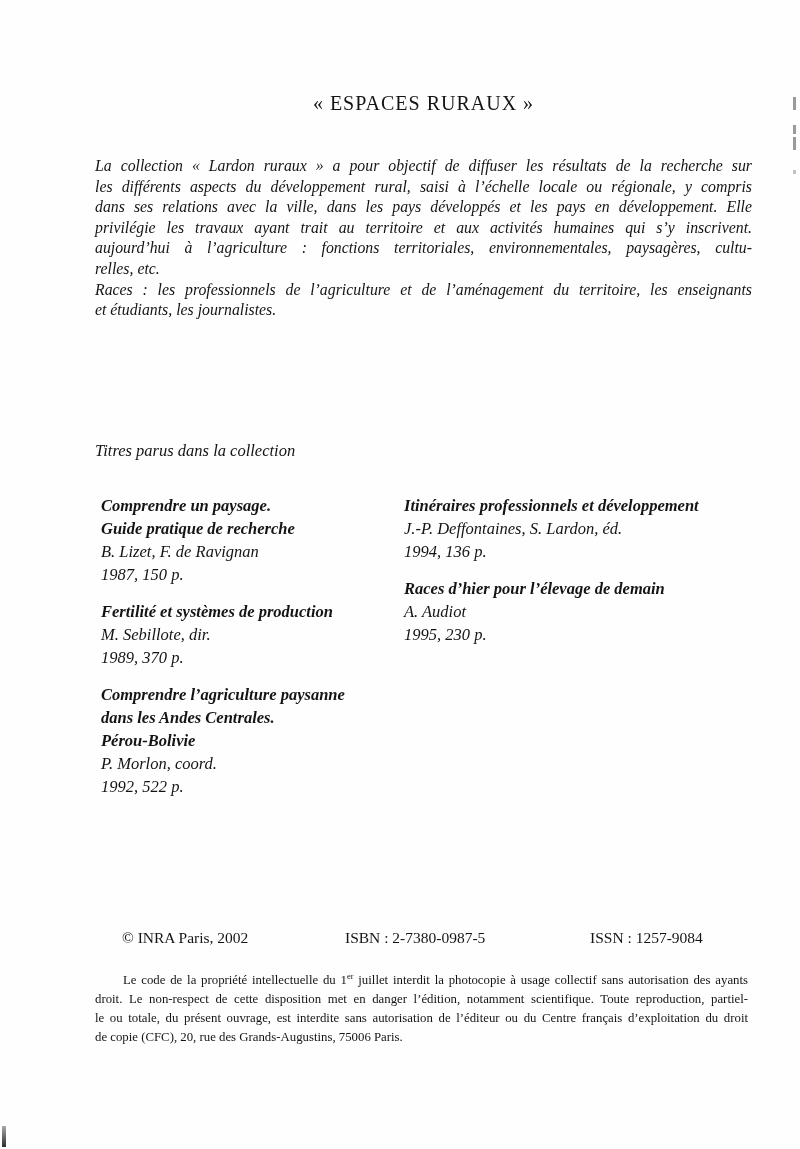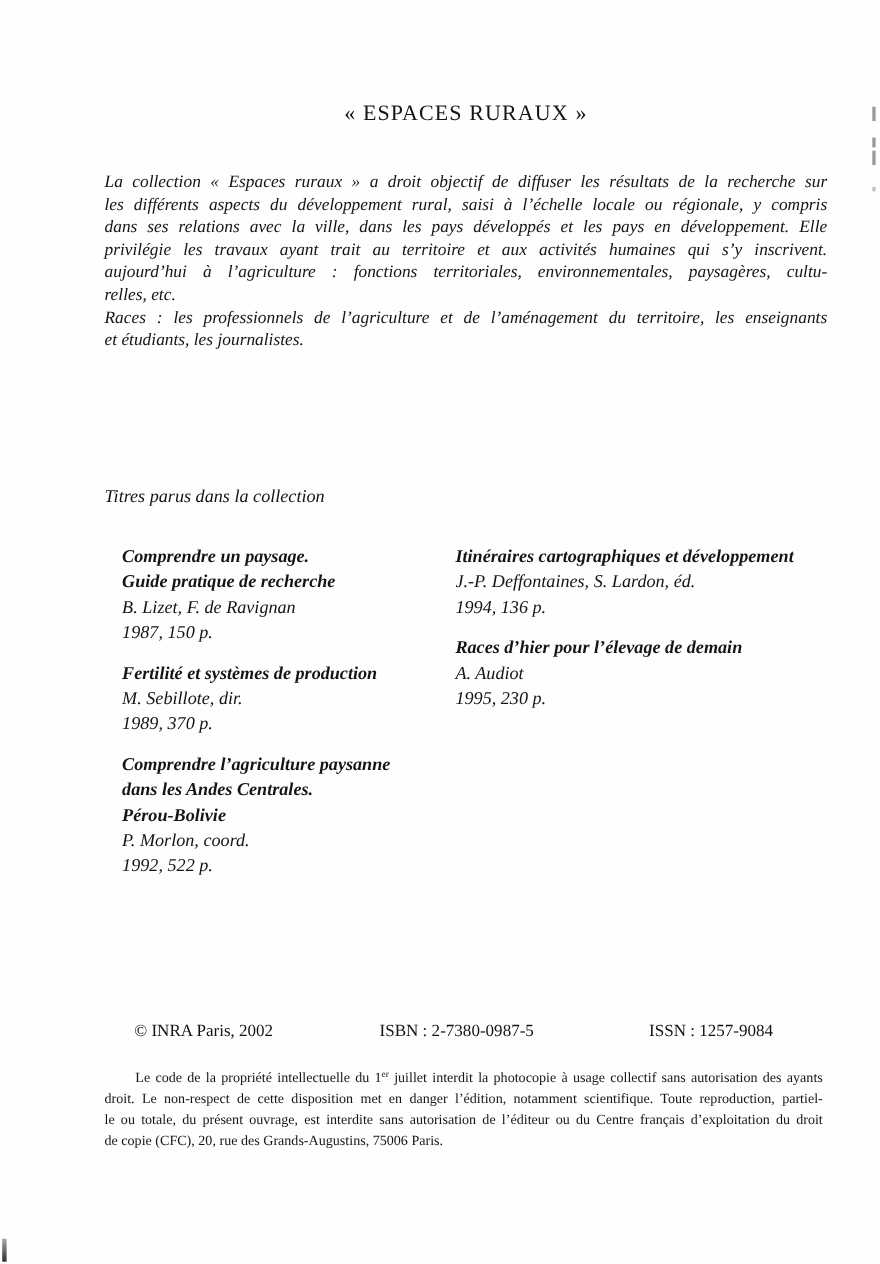--- a/index.html
+++ b/index.html
@@ -64,21 +64,21 @@
   .books {
     position: absolute;
     top: 494px;
     left: 97px;
     width: 680px;
     display: flex;
     align-items: flex-start;
   }
   .book-col-left { width: 303px; flex: 0 0 303px; }
   .book-col-right { flex: 1; }
-  .book { margin: 0 0 14px 14px; }
+  .book { margin: 0 0 14px 4px; }
   .book-title {
     font-style: italic;
     font-weight: bold;
     font-size: 16.5px;
     line-height: 23px;
     white-space: nowrap;
   }
   .book-meta {
     font-style: italic;
     font-size: 16.5px;
@@ -123,21 +123,21 @@
   }
 </style>
 </head>
 <body>
 
 <div class="page">
 
   <h1 class="collection-title">« ESPACES RURAUX »</h1>
 
   <div class="intro">
-      <div class="tline j">La collection « Espaces ruraux » a droit objectif de diffuser les résultats de la recherche sur</div>
+      <div class="tline j">La collection « Lardon ruraux » a pour objectif de diffuser les résultats de la recherche sur</div>
       <div class="tline j">les différents aspects du développement rural, saisi à l’échelle locale ou régionale, y compris</div>
       <div class="tline j">dans ses relations avec la ville, dans les pays développés et les pays en développement. Elle</div>
       <div class="tline j">privilégie les travaux ayant trait au territoire et aux activités humaines qui s’y inscrivent.</div>
       <div class="tline j">aujourd’hui à l’agriculture : fonctions territoriales, environnementales, paysagères, cultu-</div>
       <div class="tline">relles, etc.</div>
       <div class="tline j">Races : les professionnels de l’agriculture et de l’aménagement du territoire, les enseignants</div>
       <div class="tline">et étudiants, les journalistes.</div>
     </div>
 
   <h2 class="list-heading">Titres parus dans la collection</h2>
@@ -158,21 +158,21 @@
         <div class="book">
           <div class="book-title">Comprendre l’agriculture paysanne</div>
           <div class="book-title">dans les Andes Centrales.</div>
           <div class="book-title">Pérou-Bolivie</div>
           <div class="book-meta">P. Morlon, coord.</div>
           <div class="book-meta">1992, 522 p.</div>
         </div>
       </div>
     <div class="book-col-right">
         <div class="book">
-          <div class="book-title">Itinéraires cartographiques et développement</div>
+          <div class="book-title">Itinéraires professionnels et développement</div>
           <div class="book-meta">J.-P. Deffontaines, S. Lardon, éd.</div>
           <div class="book-meta">1994, 136 p.</div>
         </div>
         <div class="book">
           <div class="book-title">Races d’hier pour l’élevage de demain</div>
           <div class="book-meta">A. Audiot</div>
           <div class="book-meta">1995, 230 p.</div>
         </div>
       </div>
   </div>

